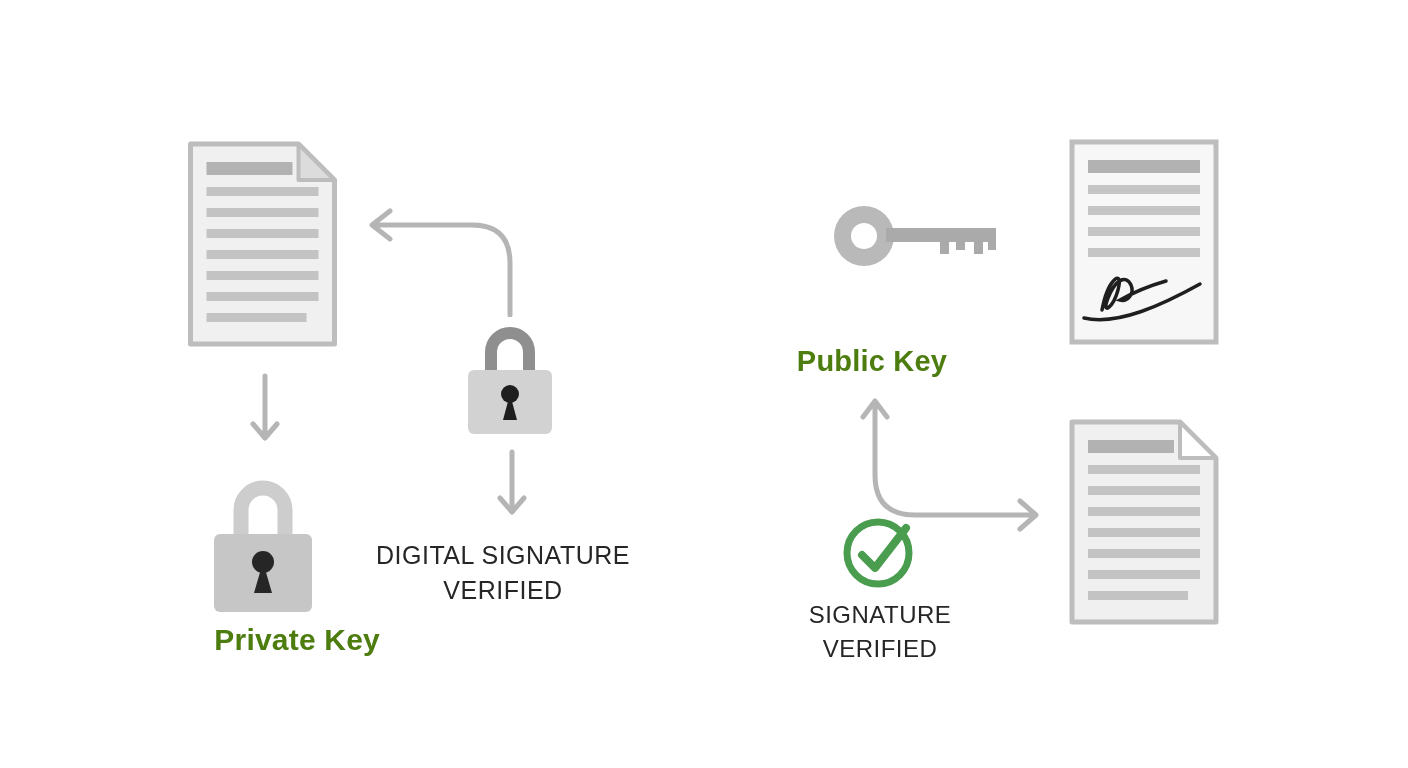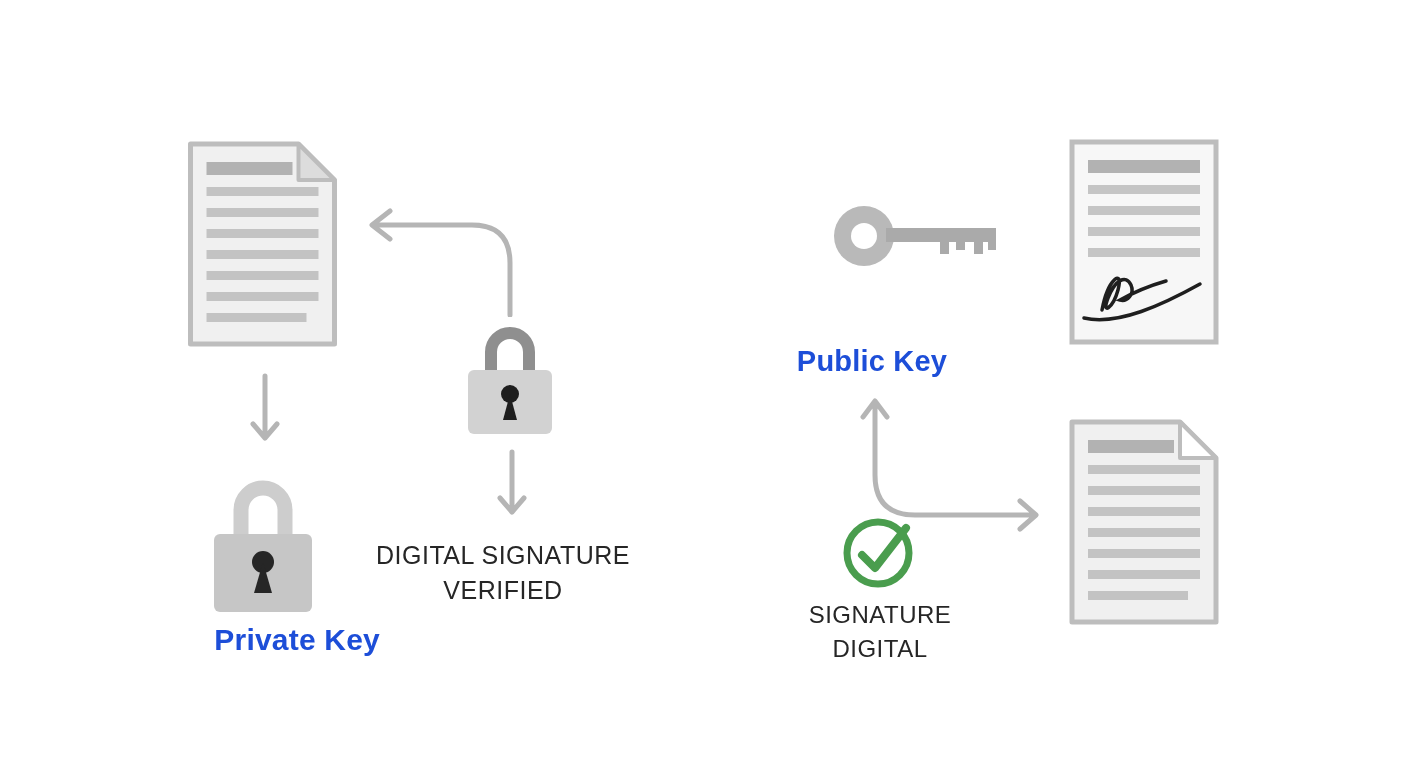--- a/index.html
+++ b/index.html
@@ -10,21 +10,21 @@
   }
   #canvas {
     position: relative;
     width: 1408px;
     height: 768px;
     background: #ffffff;
     overflow: hidden;
   }
   .abs { position: absolute; }
   .label-bold {
-    color: #1d4ed8;
+    color: #4d7c0f;
     font-weight: 700;
     font-size: 30px;
     text-align: center;
     letter-spacing: 0.2px;
     line-height: 1.2;
   }
   .label-caps {
     color: #262626;
     font-weight: 400;
     font-size: 25px;
@@ -128,21 +128,21 @@
     </svg>
   </div>
 
   <div class="abs" style="left:840px; top:512px;">
     <svg width="78" height="78" viewBox="0 0 78 78">
       <circle cx="38" cy="41" r="31" fill="none" stroke="#4a9d4e" stroke-width="7"></circle>
       <path d="M22 43 L35 56 L66 16" fill="none" stroke="#4a9d4e" stroke-width="8" stroke-linecap="round" stroke-linejoin="round"></path>
     </svg>
   </div>
 
-  <div class="abs label-caps" style="left:785px; top:598px; width:190px; font-size:24px;">SIGNATURE DIGITAL</div>
+  <div class="abs label-caps" style="left:785px; top:598px; width:190px; font-size:24px;">SIGNATURE VERIFIED</div>
 
   <div class="abs" style="left:1068px; top:418px;">
     <svg width="152" height="208" viewBox="0 0 152 208">
       <path d="M4 4 H112 L148 40 V204 H4 Z" fill="#f0f0f0" stroke="#bdbdbd" stroke-width="5" stroke-linejoin="round"></path>
       <path d="M112 4 V40 H148 Z" fill="#ffffff" stroke="#bdbdbd" stroke-width="4" stroke-linejoin="round"></path>
       <rect x="20" y="22" width="86" height="13" fill="#b2b2b2"></rect>
       <rect x="20" y="47" width="112" height="9" fill="#c3c3c3"></rect>
       <rect x="20" y="68" width="112" height="9" fill="#c3c3c3"></rect>
       <rect x="20" y="89" width="112" height="9" fill="#c3c3c3"></rect>
       <rect x="20" y="110" width="112" height="9" fill="#c3c3c3"></rect>

